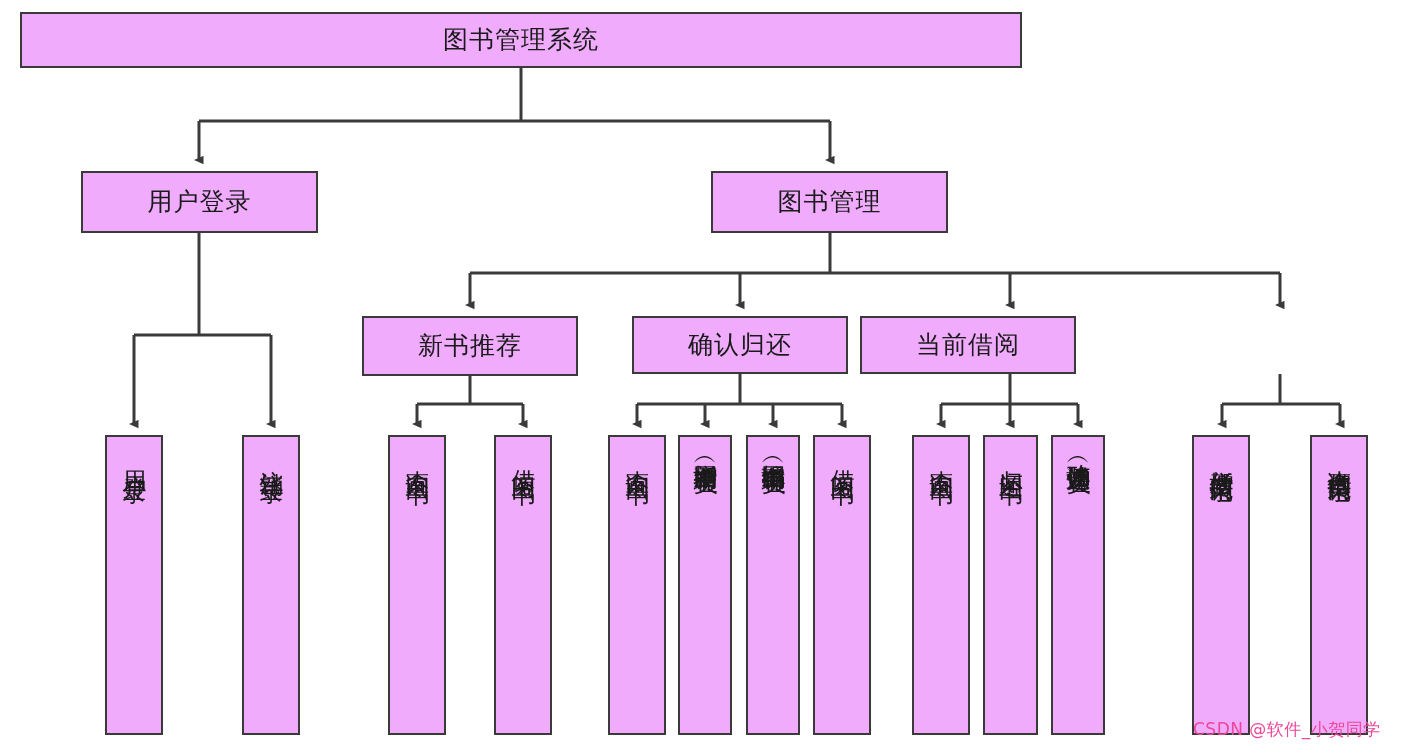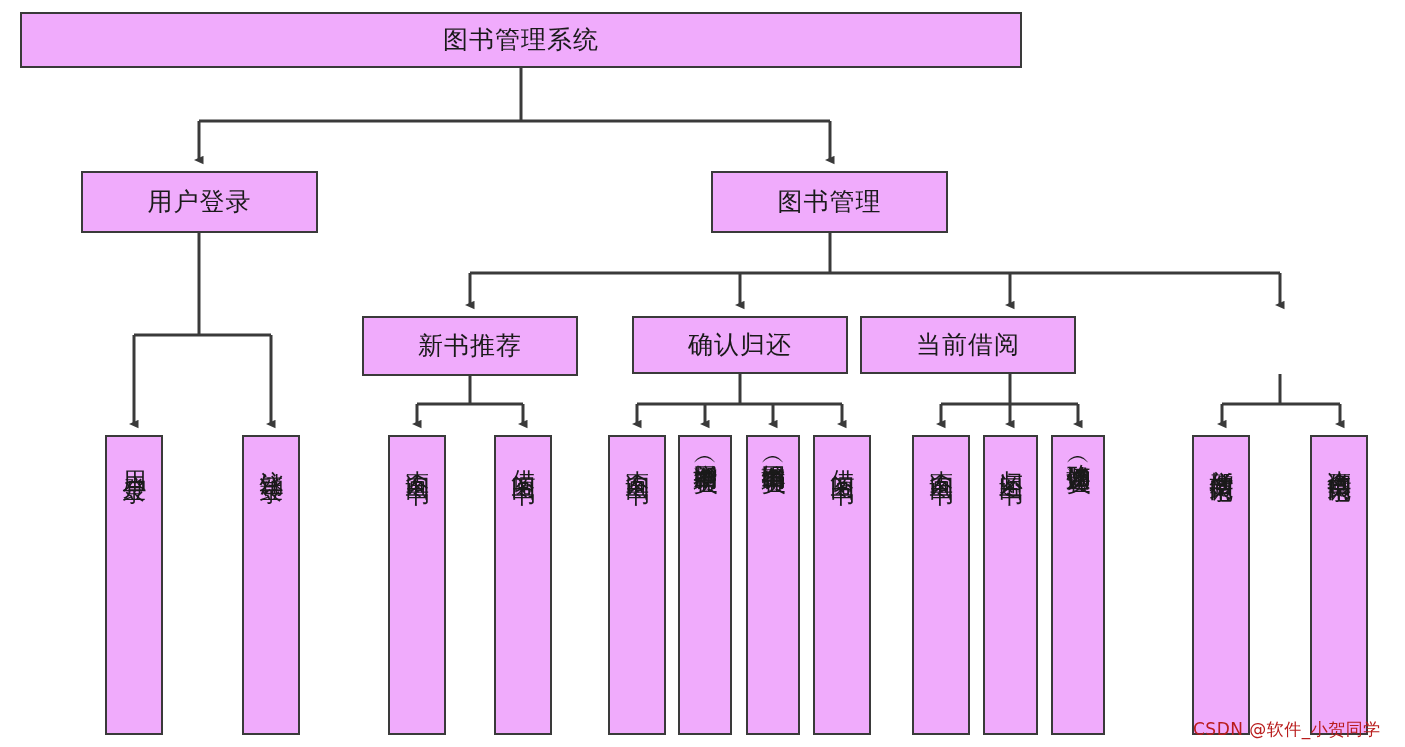--- a/index.html
+++ b/index.html
@@ -50,21 +50,21 @@
     writing-mode: vertical-rl;
     text-orientation: upright;
     letter-spacing: 4px;
     line-height: 1.05;
     white-space: nowrap;
     color: #1a1a1a;
   }
   .watermark {
     position: absolute;
     font-size: 17px;
-    color: #b91c1c;
+    color: #ec4899;
     white-space: nowrap;
     letter-spacing: 0.5px;
   }
 </style>
 </head>
 <body>
 
 <div id="canvas">
 
   <svg class="edges" viewBox="0 0 1405 747" xmlns="http://www.w3.org/2000/svg">

